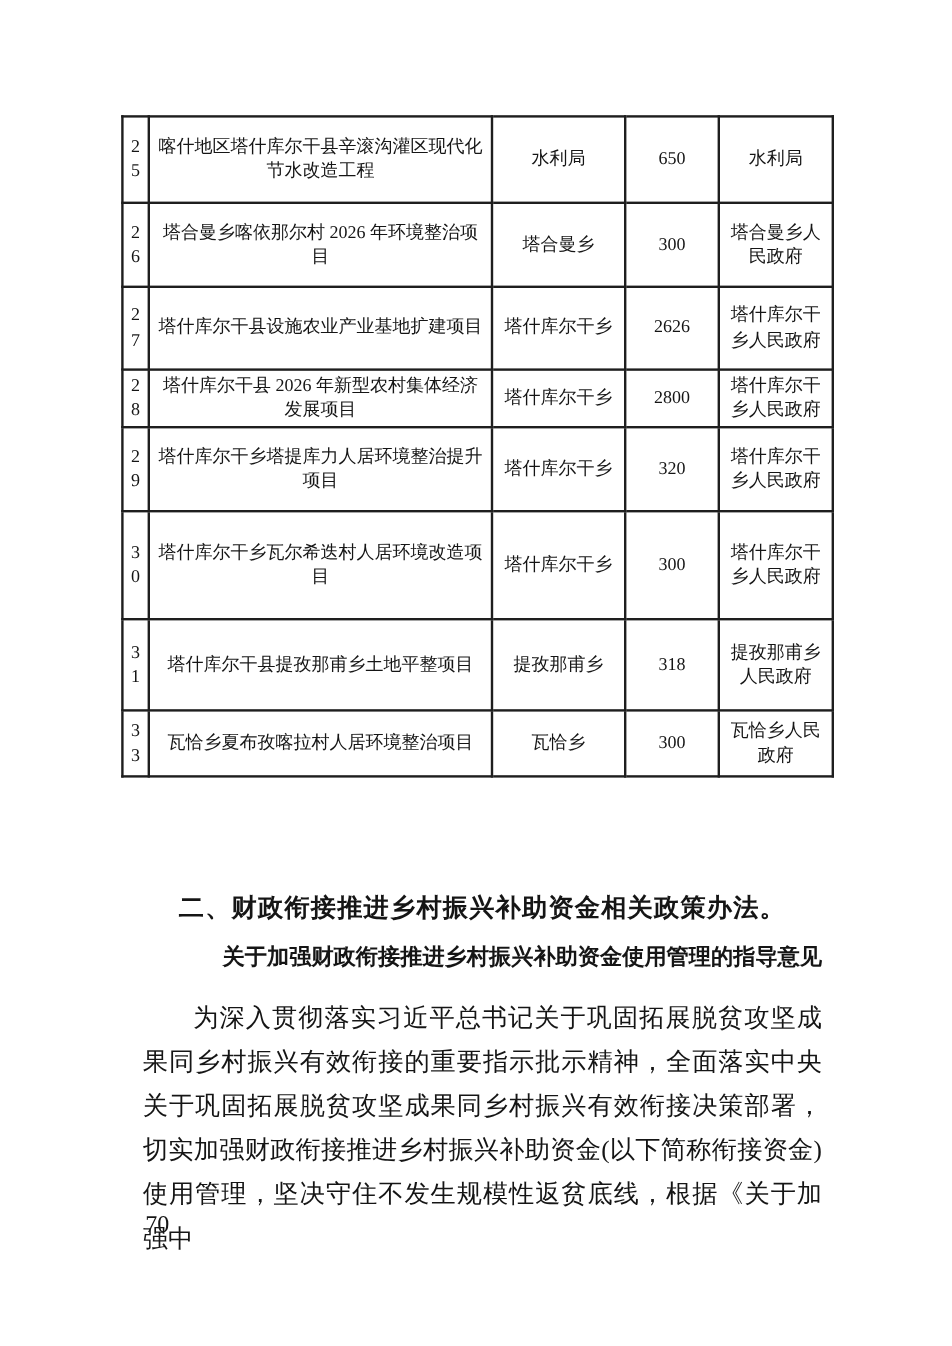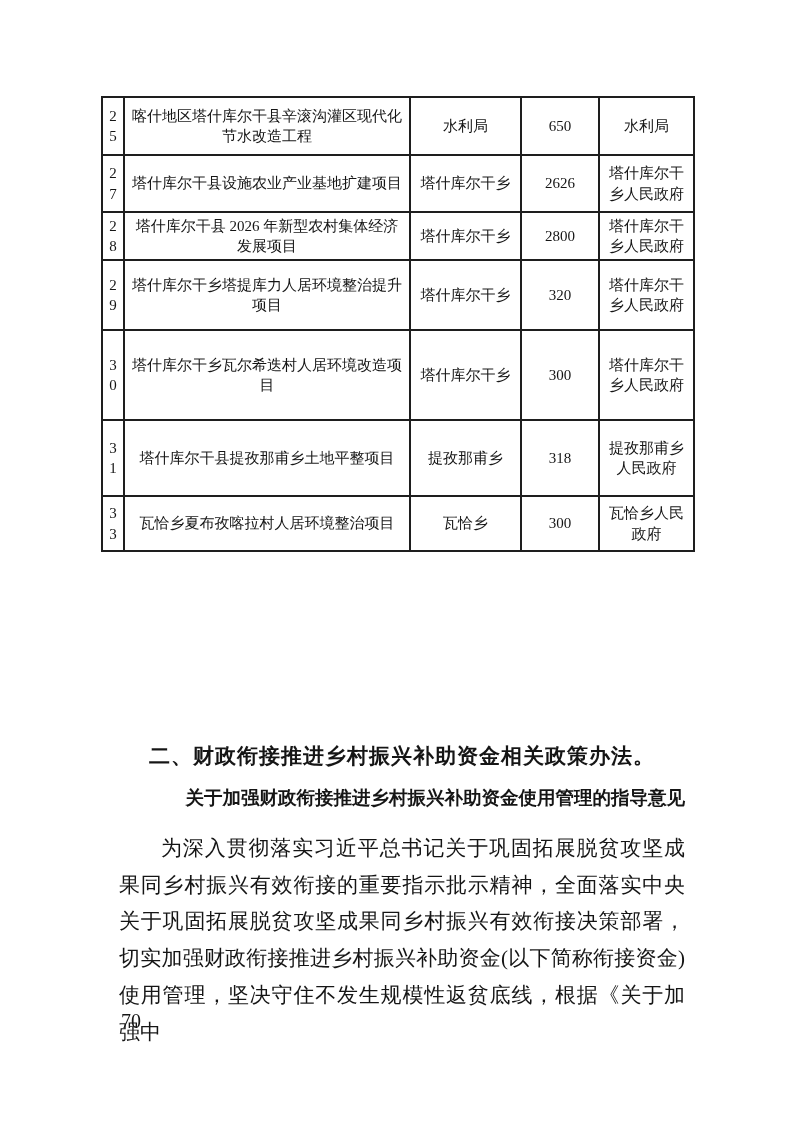--- a/index.html
+++ b/index.html
@@ -89,28 +89,35 @@
 
   <table class="projects">
     <colgroup>
       <col style="width:22px">
       <col style="width:286px">
       <col style="width:111px">
       <col style="width:78px">
       <col style="width:95px">
     </colgroup>
     <tbody>
-      <tr style="height:58px">
+      <tr style="height:72px">
         <td class="c-no">25</td>
         <td class="c-name">喀什地区塔什库尔干县辛滚沟灌区现代化节水改造工程</td>
         <td class="c-unit">水利局</td>
         <td class="c-amt">650</td>
         <td class="c-resp">水利局</td>
       </tr>
-      <tr style="height:57px">
+      <tr style="height:70px">
+        <td class="c-no">26</td>
+        <td class="c-name">塔合曼乡喀依那尔村 2026 年环境整治项目</td>
+        <td class="c-unit">塔合曼乡</td>
+        <td class="c-amt">300</td>
+        <td class="c-resp">塔合曼乡人民政府</td>
+      </tr>
+      <tr style="height:69px">
         <td class="c-no">27</td>
         <td class="c-name">塔什库尔干县设施农业产业基地扩建项目</td>
         <td class="c-unit">塔什库尔干乡</td>
         <td class="c-amt">2626</td>
         <td class="c-resp">塔什库尔干乡人民政府</td>
       </tr>
       <tr style="height:48px">
         <td class="c-no">28</td>
         <td class="c-name">塔什库尔干县 2026 年新型农村集体经济发展项目</td>
         <td class="c-unit">塔什库尔干乡</td>

